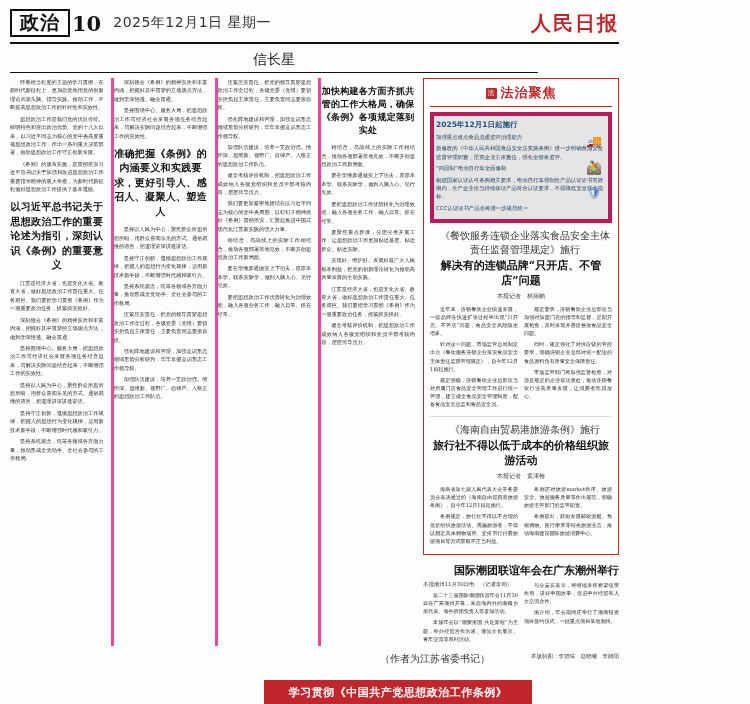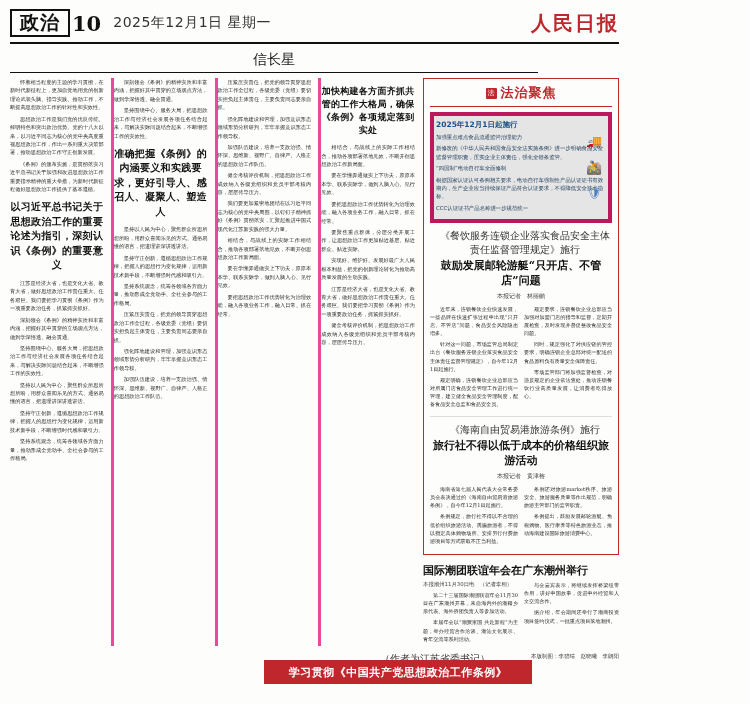--- a/index.html
+++ b/index.html
@@ -47,21 +47,21 @@
   }
   .subhead{
     font-size:10px;font-weight:bold;line-height:1.45;text-align:center;margin:7px 0 6px 0;
     font-family:"DejaVu Serif","Liberation Serif",serif;letter-spacing:0.3px;
   }
   .subhead.small{font-size:9px;}
   .colrule{border-left:3px solid #ec4899;}
 
   
   .banner{
-    position:absolute;left:264px;bottom:20px;width:268px;height:24px;
+    position:absolute;left:264px;bottom:0;width:268px;height:24px;
     background:#c0272d;color:#fff;display:flex;align-items:center;justify-content:center;
     font-size:11px;font-weight:bold;letter-spacing:0.5px;
     font-family:"DejaVu Serif","Liberation Serif",serif;
   }
   .sig{position:absolute;left:380px;bottom:38px;font-size:10px;color:#333;}
 
   
   .right-rail{width:196px;margin-left:8px;position:relative;}
   .redbox{
     border:1.5px solid #c0272d;padding:5px 6px 6px 6px;box-sizing:border-box;width:196px;
@@ -92,21 +92,21 @@
   .rail-byline{font-size:6px;text-align:center;color:#444;margin-bottom:4px;}
   .rail-cols{display:flex;gap:6px;}
   .rail-cols .rc{width:0;flex:1 1 0;}
   .rail-cols p{
     margin:0 0 3px 0;font-size:5.1px;line-height:1.6;text-align:justify;color:#2a2a2a;text-indent:10px;
     font-family:"DejaVu Serif","Liberation Serif",serif;
   }
   .thin-rule{border-top:1px solid #ddd;margin:5px 0;}
 
   .bottom-head{
-    font-size:11px;font-weight:bold;text-align:left;margin:8px 0 3px 0;
+    font-size:11px;font-weight:bold;text-align:right;margin:8px 0 3px 0;
     font-family:"DejaVu Serif","Liberation Serif",serif;
   }
   .bottom-meta{font-size:5.4px;color:#444;margin-bottom:3px;}
   .credit{position:absolute;right:0;bottom:-14px;font-size:5.5px;color:#444;}
 </style>
 </head>
 <body>
 
 <div class="page">
 
@@ -191,21 +191,21 @@
           <div class="ic-item">新修改的《中华人民共和国食品安全法实施条例》进一步明确食品安全监督管理职责，压实企业主体责任，强化全链条监管。</div>
           <div class="ic-item">“四国制”电动自行车全面修制</div>
           <div class="ic-item">根据国家认证认可条例相关要求，电动自行车强制性产品认证证书有效期内，生产企业应当持续保证产品符合认证要求，不得降低安全技术指标。</div>
           <div class="ic-item">CCC认证证书产品名称进一步规范统一</div>
           <span class="truck">🚚</span>
           <span class="scooter">🚵</span>
           <span class="shield">🛡</span>
         </div>
 
         <div class="kicker">《餐饮服务连锁企业落实食品安全主体责任监督管理规定》施行</div>
-        <div class="rail-head">鼓励发展邮轮游艇“只开店、不管店”问题</div>
+        <div class="rail-head">解决有的连锁品牌“只开店、不管店”问题</div>
         <div class="rail-byline">本报记者　林丽鹂</div>
         <div class="rail-cols">
           <div class="rc">
             <p>近年来，连锁餐饮企业快速发展，一些品牌在快速扩张过程中出现“只开店、不管店”问题，食品安全风险隐患增多。</p>
             <p>针对这一问题，市场监管总局制定出台《餐饮服务连锁企业落实食品安全主体责任监督管理规定》，自今年12月1日起施行。</p>
             <p>规定明确，连锁餐饮企业总部应当对所属门店食品安全管理工作进行统一管理，建立健全食品安全管理制度，配备食品安全总监和食品安全员。</p>
           </div>
           <div class="rc">
             <p>规定要求，连锁餐饮企业总部应当加强对加盟门店的指导和监督，定期开展检查，及时发现并督促整改食品安全问题。</p>
             <p>同时，规定强化了对供应链的管控要求，明确连锁企业总部对统一配送的食品原料负有质量安全保障责任。</p>

